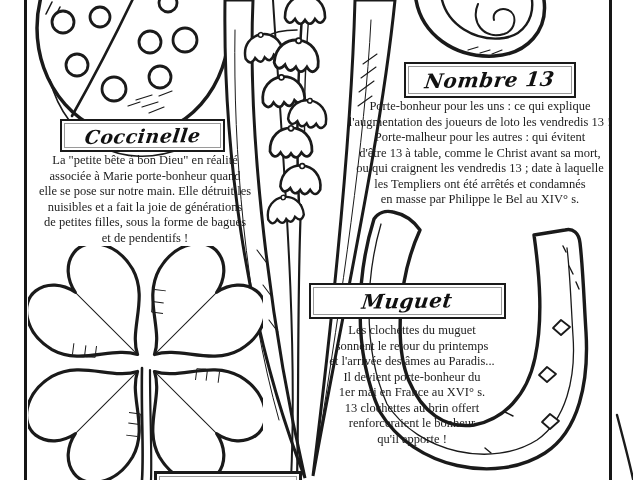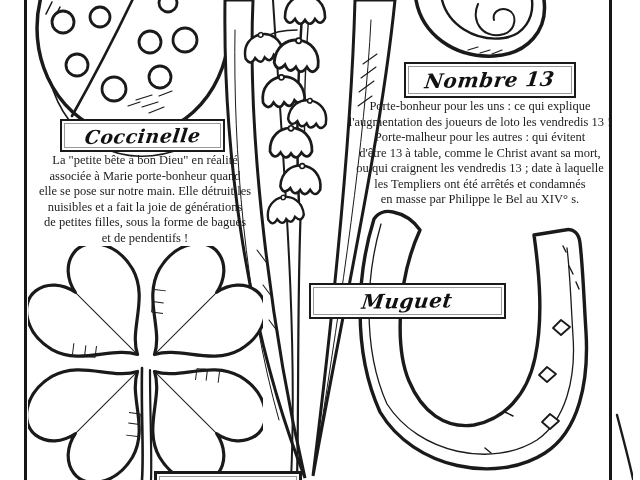--- a/index.html
+++ b/index.html
@@ -153,16 +153,24 @@
 l'augmentation des joueurs de loto les vendredis 13 !
 Porte-malheur pour les autres : qui évitent
 d'être 13 à table, comme le Christ avant sa mort,
 ou qui craignent les vendredis 13 ; date à laquelle
 les Templiers ont été arrêtés et condamnés
 en masse par Philippe le Bel au XIV° s.</div>
 
   <div class="label-box" style="left:309px;top:283px;width:197px;height:36px;">
     <span class="label-text">Muguet</span>
   </div>
+  <div class="para" style="left:312px;top:323px;width:200px;">Les clochettes du muguet
+sonnent le retour du printemps
+et l'arrivée des âmes au Paradis...
+Il devient porte-bonheur du
+1er mai en France au XVI° s.
+13 clochettes au brin offert
+renforceraient le bonheur
+qu'il apporte !</div>
 
   <div class="label-box cutoff-box" style="left:154px;top:471px;width:148px;height:20px;"></div>
 
 </div>
 
 </body></html>

